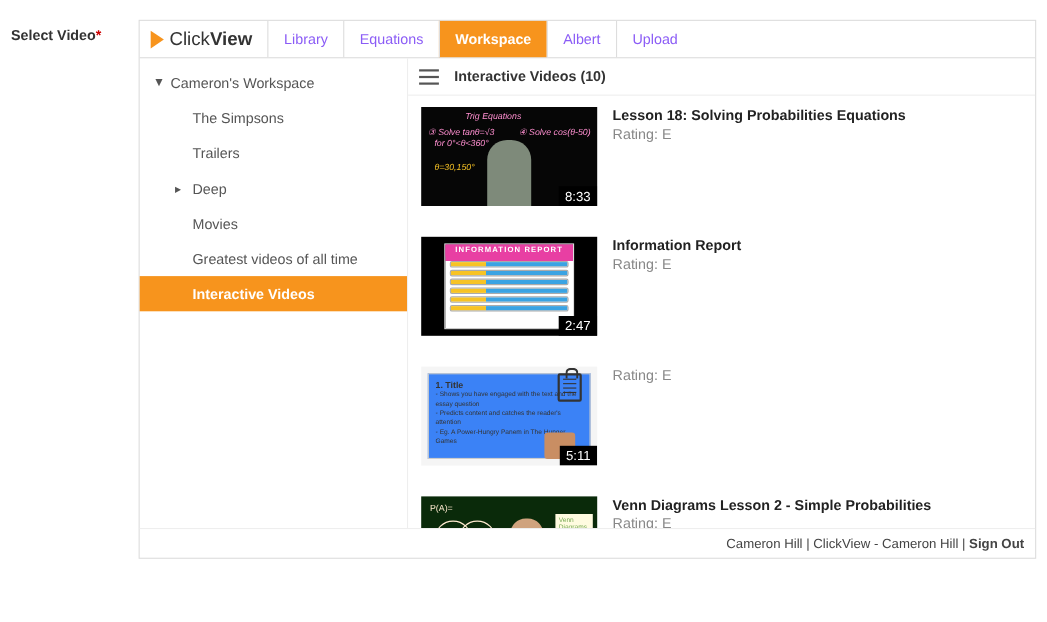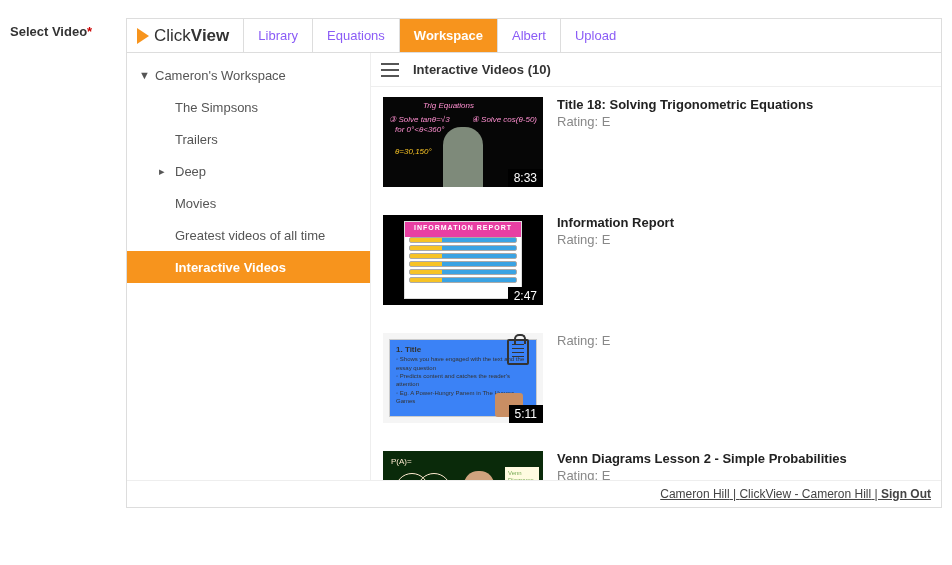--- a/index.html
+++ b/index.html
@@ -253,21 +253,20 @@
   .thumb4 .note {
     position:absolute;right:4px;top:16px;width:34px;height:44px;background:#fffbe0;
     font-size:6px;color:#7a5; padding:3px; line-height:1.2;
   }
   .footer {
     text-align: right;
     padding: 6px 10px;
     font-size: 12px;
     color: #444;
     border-top: 1px solid #eee;
-    text-decoration: underline;
   }
   .footer .signout { font-weight: bold; cursor:pointer; }
   
   .video-list::-webkit-scrollbar { width:8px; }
   .video-list::-webkit-scrollbar-thumb { background:#ccc; border-radius:4px; }
 </style>
 </head>
 <body>
 
 <div class="row">
@@ -353,21 +352,21 @@
             <div class="thumb thumb1">
               <span class="chalk" style="top:4px;left:40px;">Trig Equations</span>
               <span class="chalk" style="top:18px;left:6px;">③ Solve tanθ=√3</span>
               <span class="chalk" style="top:28px;left:12px;">for 0°&lt;θ&lt;360°</span>
               <span class="chalk" style="top:50px;left:12px;color:#f7c325">θ=30,150°</span>
               <span class="chalk" style="top:18px;right:6px;">④ Solve cos(θ-50)</span>
               <div class="person"></div>
               <div class="duration">8:33</div>
             </div>
             <div class="video-meta">
-              <div class="video-title">Title 18: Solving Trigonometric Equations</div>
+              <div class="video-title">Lesson 18: Solving Probabilities Equations</div>
               <div class="video-rating">
                 <span>Rating: </span><span>E</span>
               </div>
             </div>
           </div>
 
           <div class="video-row">
             <div class="thumb thumb2">
               <div class="inner">
                 <div class="hdr">INFORMATION REPORT</div>

